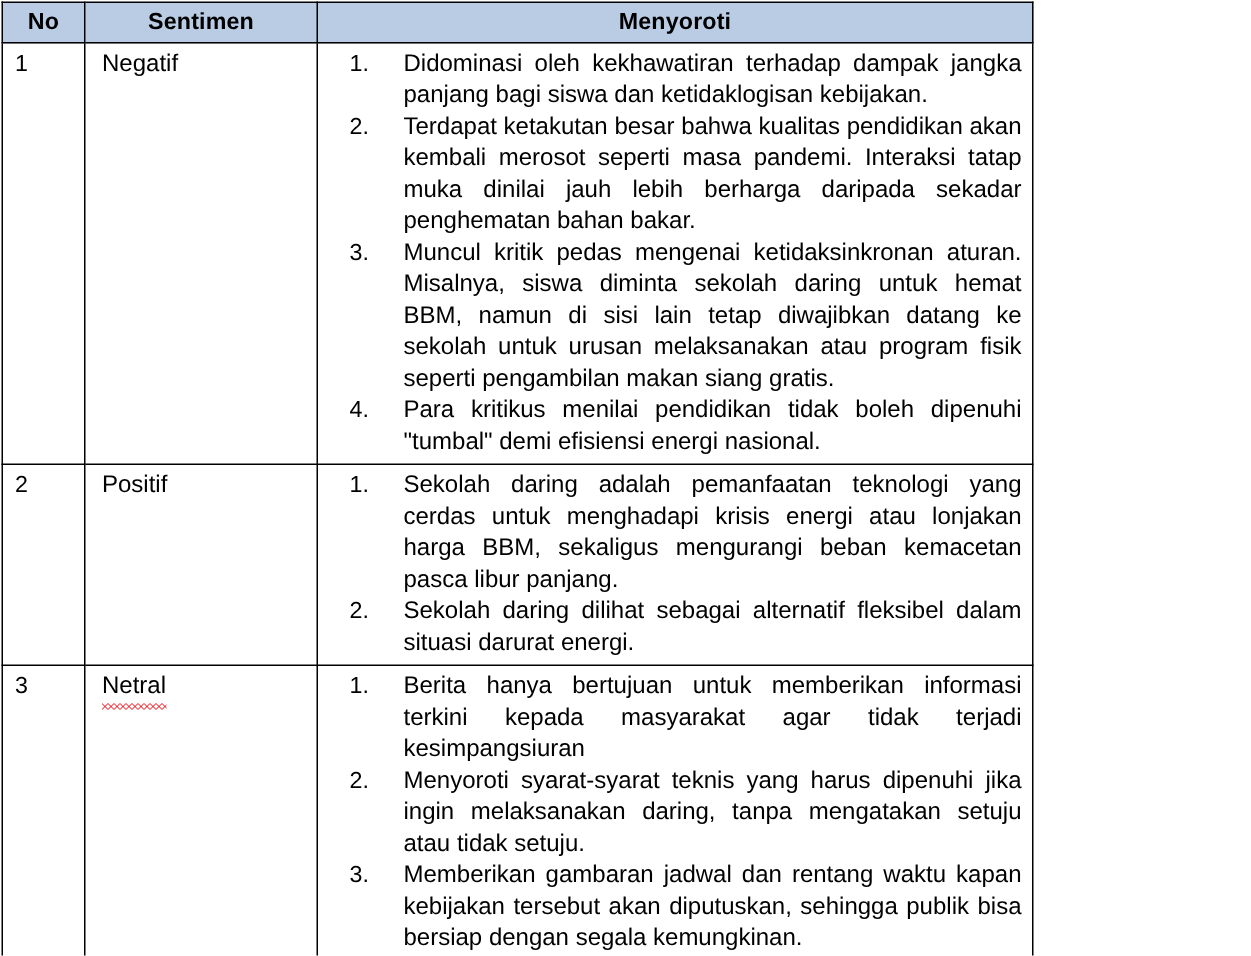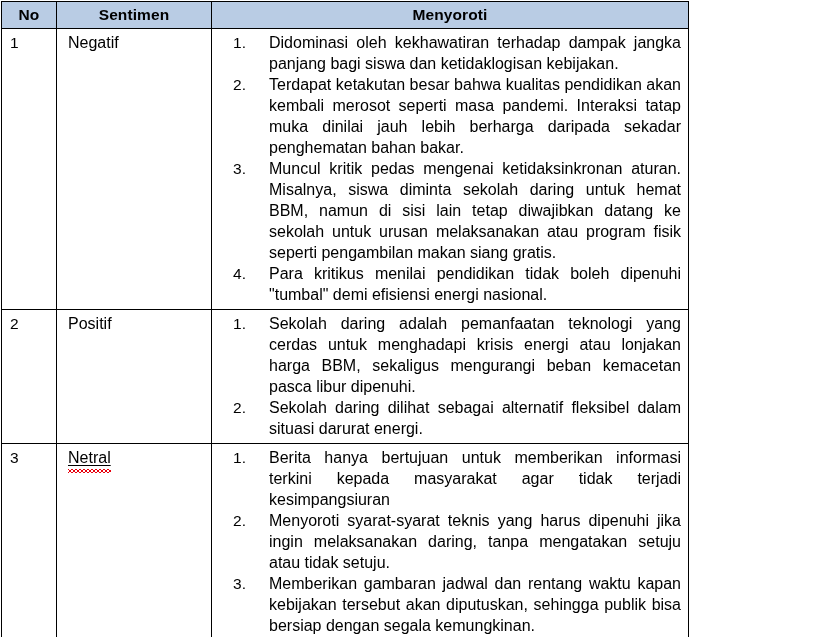--- a/index.html
+++ b/index.html
@@ -88,21 +88,20 @@
     width: 30px;
     text-align: left;
     font-size: 15.5px;
     line-height: 21px;
   }
 
   
   .spellerror {
     position: relative;
     display: inline-block;
-    text-decoration: underline;
     text-decoration-color: #000000;
     text-decoration-thickness: 1px;
     text-underline-offset: 2px;
   }
   .spellerror::after {
     content: "";
     position: absolute;
     left: 0;
     right: 0;
     bottom: -5px;
@@ -142,21 +141,21 @@
             <li>Muncul kritik pedas mengenai ketidaksinkronan aturan. Misalnya, siswa diminta sekolah daring untuk hemat BBM, namun di sisi lain tetap diwajibkan datang ke sekolah untuk urusan melaksanakan atau program fisik seperti pengambilan makan siang gratis.</li>
             <li>Para kritikus menilai pendidikan tidak boleh dipenuhi "tumbal" demi efisiensi energi nasional.</li>
           </ol>
         </td>
       </tr>
       <tr>
         <td class="cell-no">2</td>
         <td class="cell-sent"><span>Positif</span></td>
         <td class="cell-desc">
           <ol class="desc-list">
-            <li>Sekolah daring adalah pemanfaatan teknologi yang cerdas untuk menghadapi krisis energi atau lonjakan harga BBM, sekaligus mengurangi beban kemacetan pasca libur dipenuhi.</li>
+            <li>Sekolah daring adalah pemanfaatan teknologi yang cerdas untuk menghadapi krisis energi atau lonjakan harga BBM, sekaligus mengurangi beban kemacetan pasca libur panjang.</li>
             <li>Sekolah daring dilihat sebagai alternatif fleksibel dalam situasi darurat energi.</li>
           </ol>
         </td>
       </tr>
       <tr>
         <td class="cell-no">3</td>
         <td class="cell-sent"><span class="spellerror">Netral</span></td>
         <td class="cell-desc">
           <ol class="desc-list">
             <li>Berita hanya bertujuan untuk memberikan informasi terkini kepada masyarakat agar tidak terjadi kesimpangsiuran</li>

